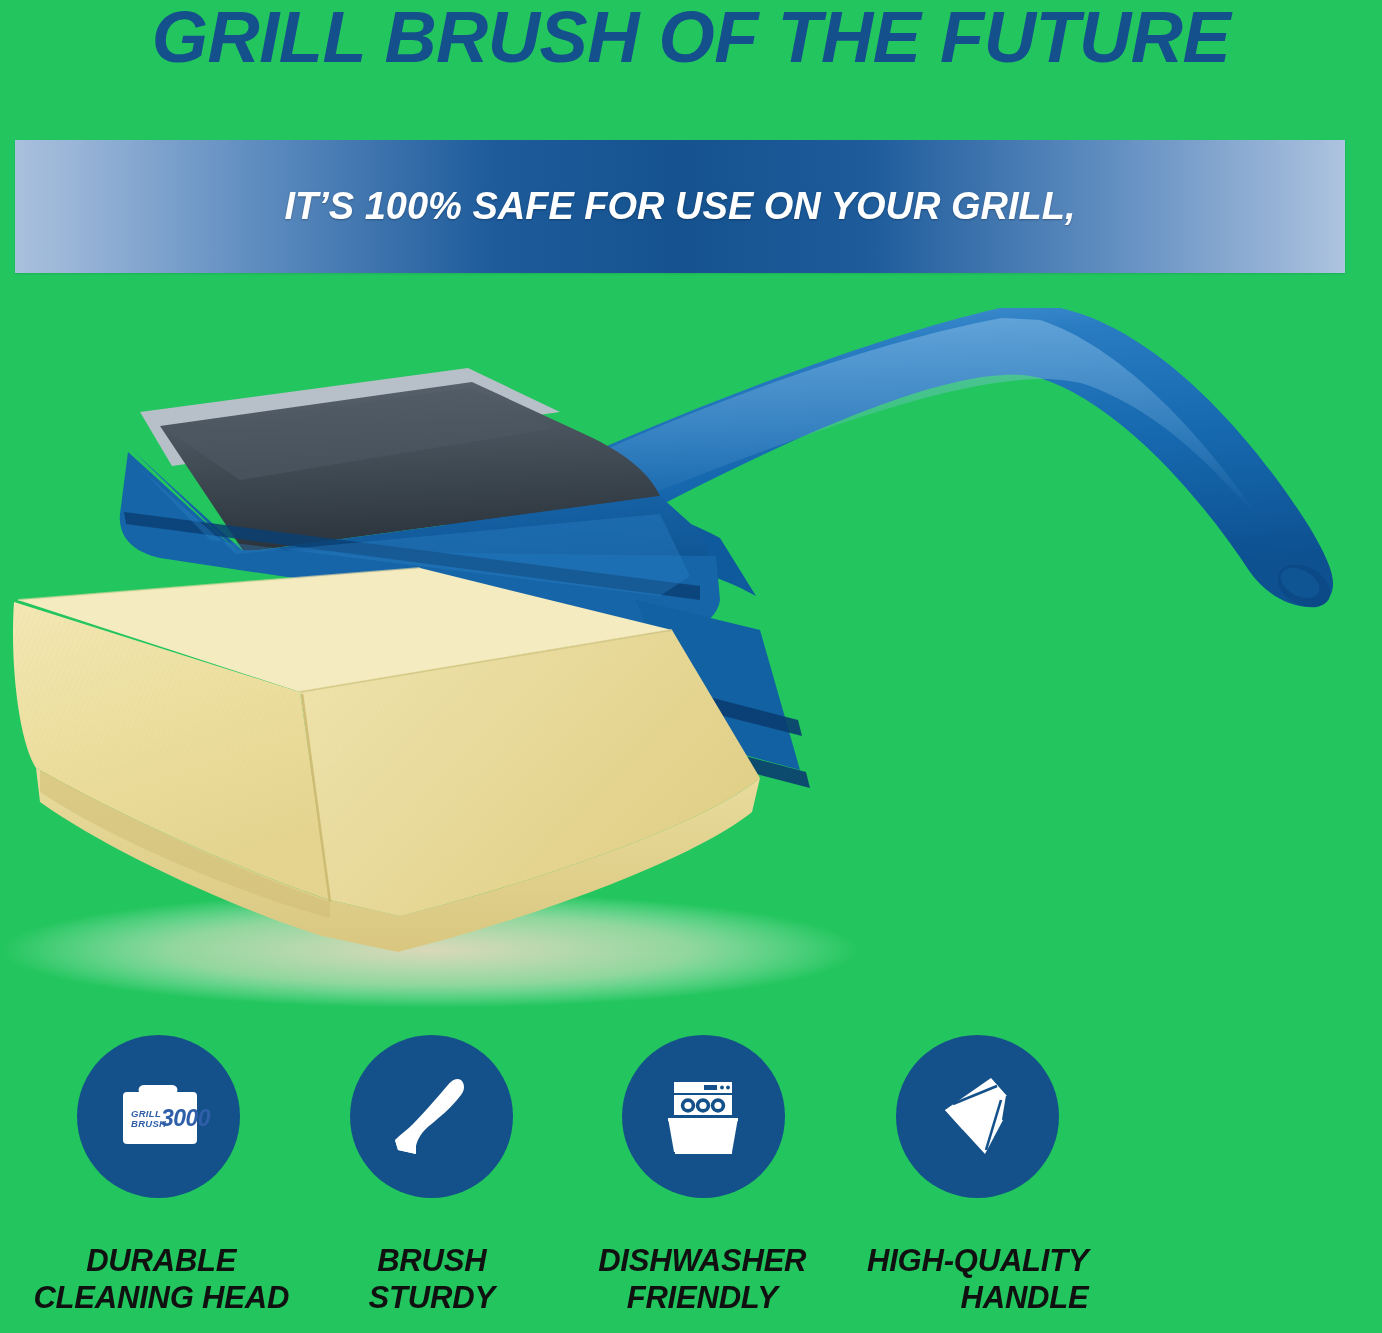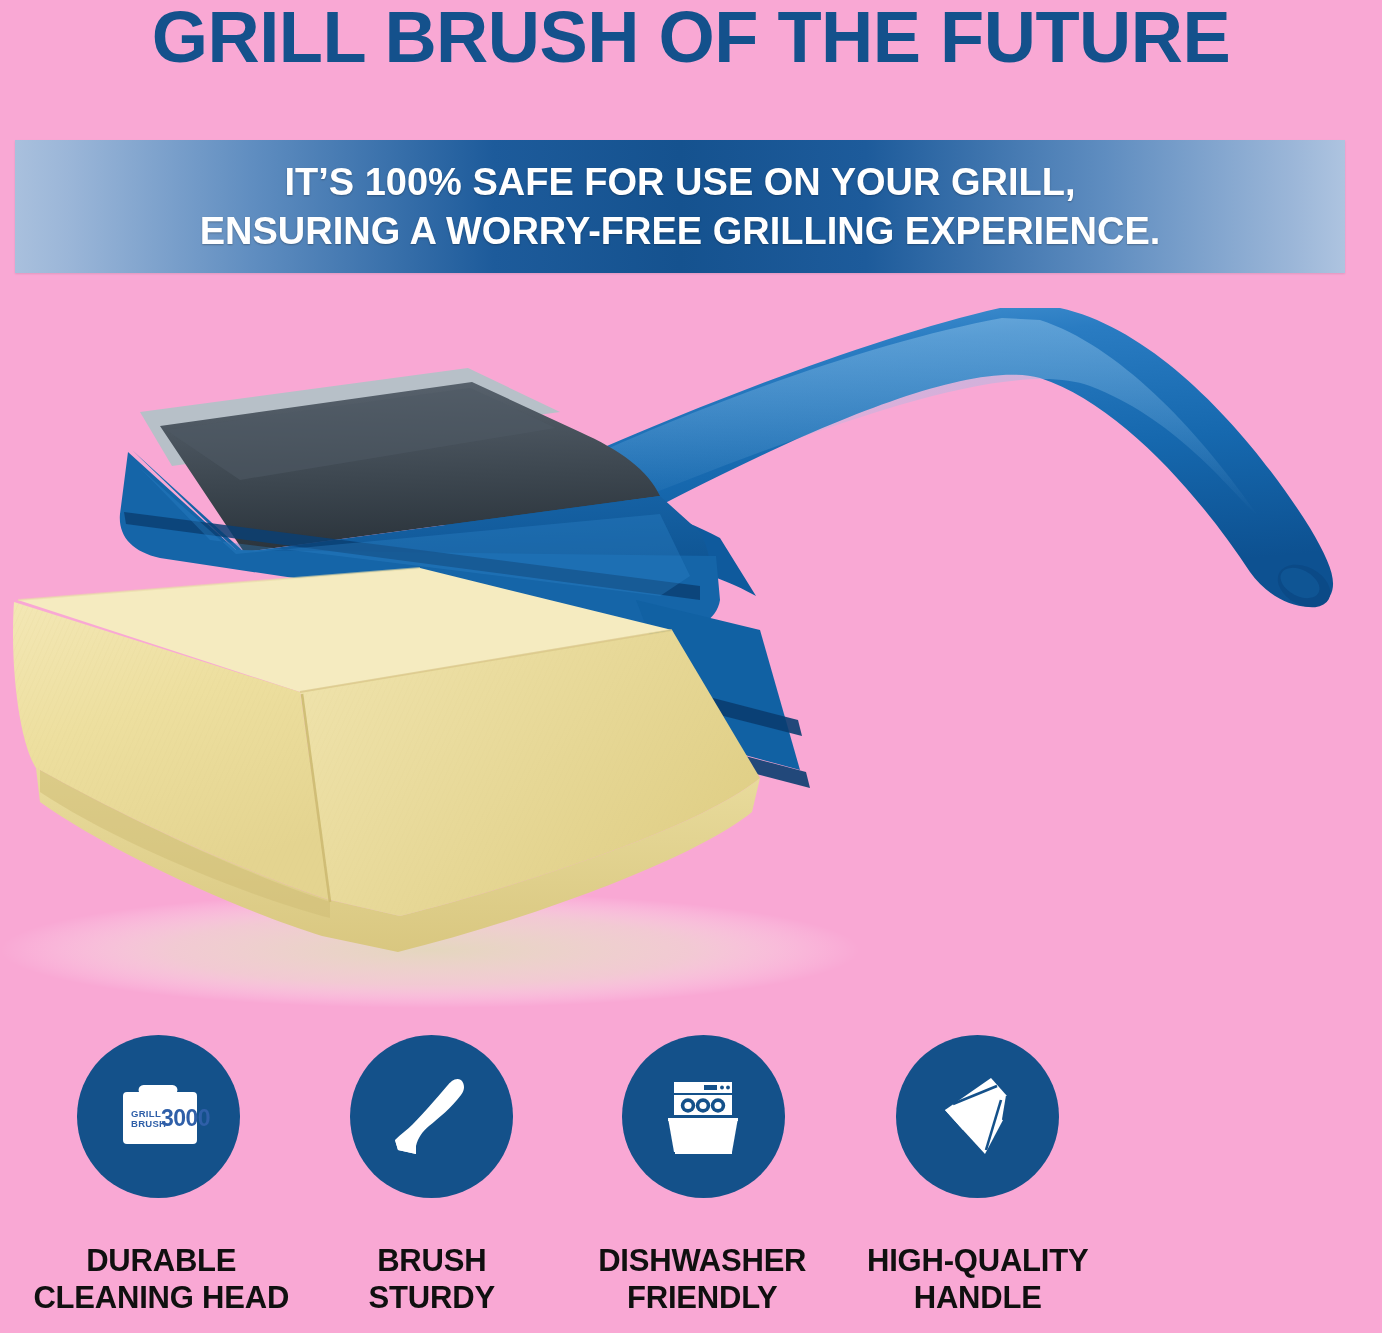--- a/index.html
+++ b/index.html
@@ -10,21 +10,22 @@
     height: 1333px;
     background: #ffffff;
     font-family: "Liberation Sans", sans-serif;
     overflow: hidden;
   }
 
   #page {
     position: relative;
     width: 1382px;
     height: 1333px;
-    background: #f9a8d4;
+    background: #22c55e;
+    font-style: italic;
   }
 
   
   .headline {
     position: absolute;
     left: 0;
     top: -4px;
     width: 1382px;
     text-align: center;
     color: #14518c;
@@ -127,21 +128,21 @@
     letter-spacing: -0.2px;
     white-space: nowrap;
   }
   .feature-label .line { display: block; }
 
   
   .feature:nth-child(1) .feature-circle { margin-left: -6px; }
   .feature:nth-child(2) .feature-circle { margin-left: 0px; }
   .feature:nth-child(3) .feature-circle { margin-left: 2px; }
   .feature:nth-child(4) .feature-circle { margin-left: 10px; }
-  .feature:nth-child(4) .feature-label { margin-left: 10px; }
+  .feature:nth-child(4) .feature-label { margin-left: 10px; text-align: right; }
 
   
   .head-label-grill {
     font-family: "Liberation Sans", sans-serif;
     font-weight: bold;
     font-size: 9.5px;
     line-height: 10px;
     fill: #2f5fa8;
     letter-spacing: 0.3px;
   }
@@ -156,21 +157,20 @@
 </head>
 <body>
 
 <div id="page">
 
   <div class="headline">GRILL BRUSH OF THE FUTURE</div>
 
   <div class="banner">
     <div class="banner-text">
       <span class="line">IT’S 100% SAFE FOR USE ON YOUR GRILL,</span>
-      <span class="line">ENSURING A WORRY-FREE GRILLING EXPERIENCE.</span>
     </div>
   </div>
 
   <div class="product-stage">
     <svg class="product-svg" viewBox="0 0 1382 720" xmlns="http://www.w3.org/2000/svg">
       <defs>
         <linearGradient id="padGrad" x1="0" y1="0" x2="0.35" y2="1">
           <stop offset="0%" stop-color="#f3e7b5"></stop>
           <stop offset="45%" stop-color="#eddf9f"></stop>
           <stop offset="100%" stop-color="#e4d490"></stop>

